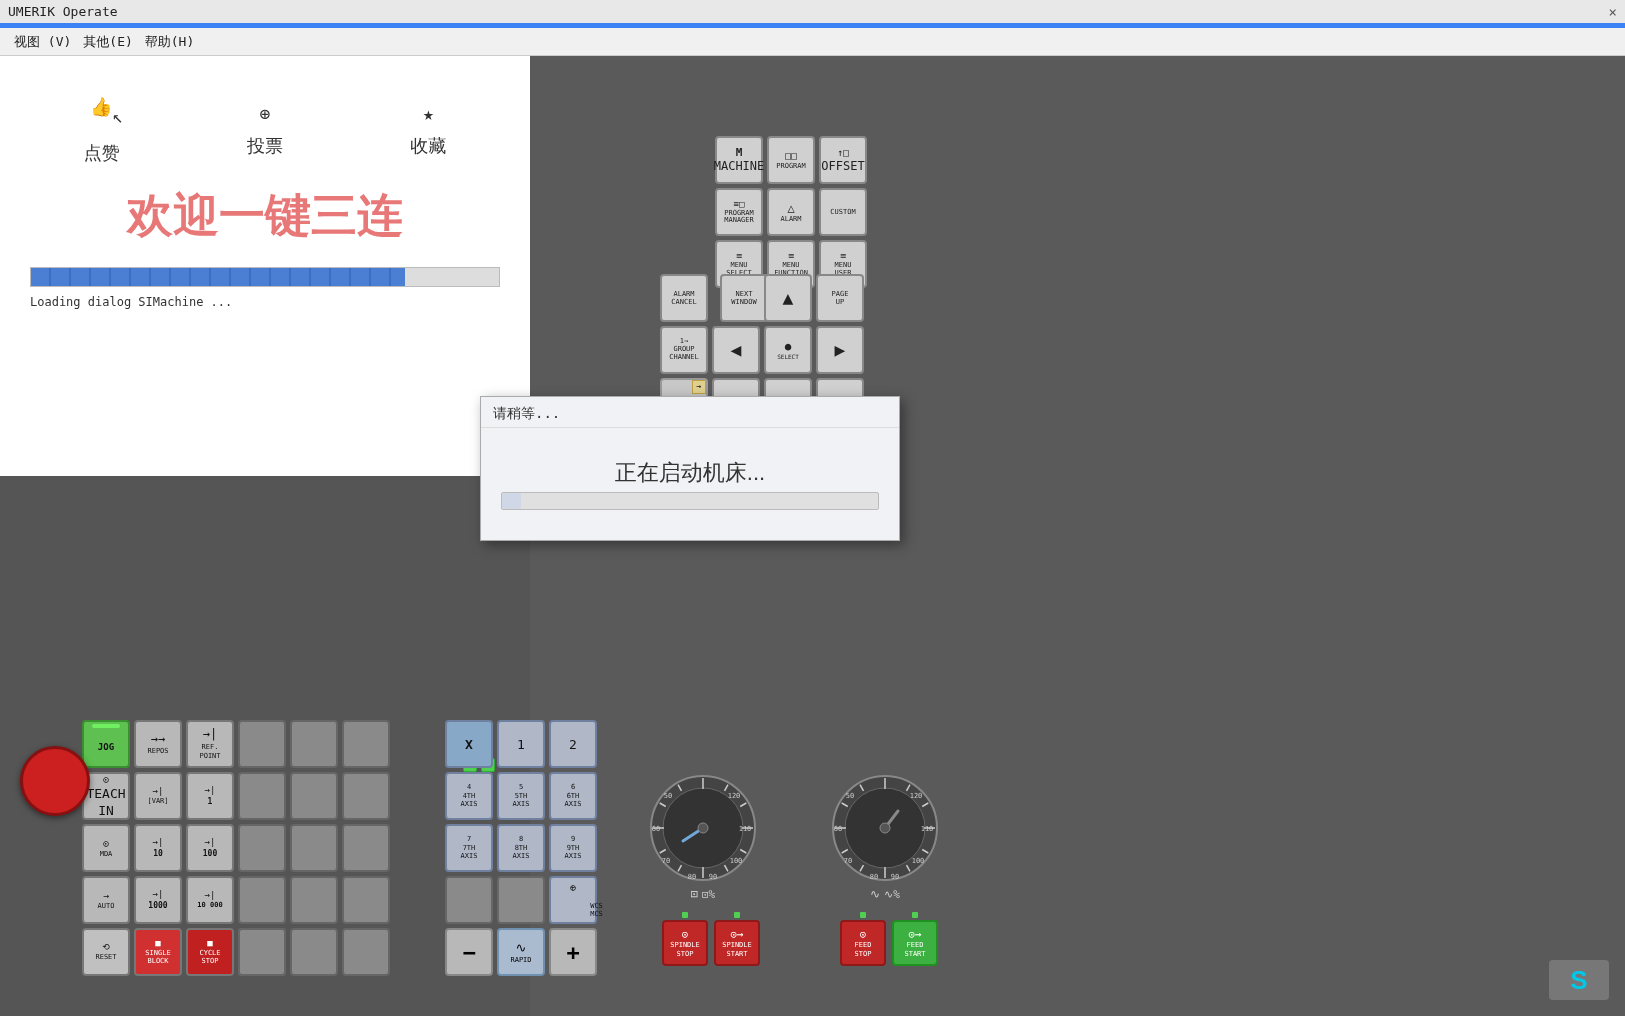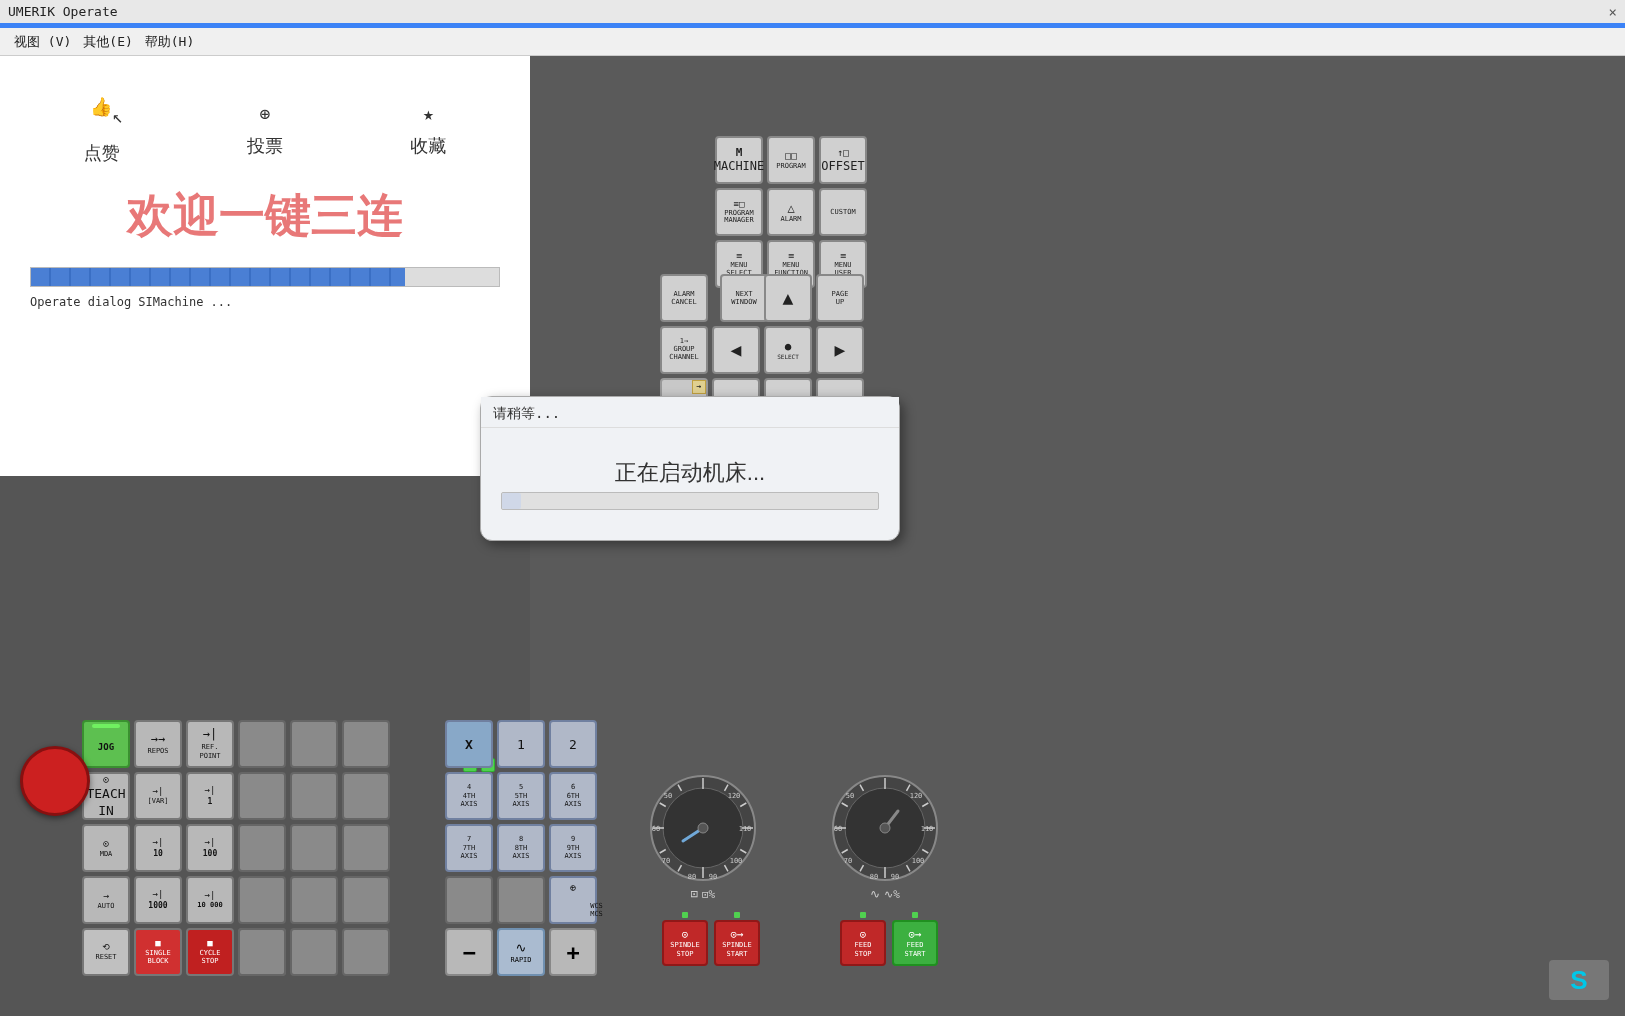--- a/index.html
+++ b/index.html
@@ -250,21 +250,21 @@
       z-index: 100;
       pointer-events: none;
     }
     .modal-dialog {
       position: absolute;
       top: 340px;
       left: 480px;
       width: 420px;
       background: #f0f2f5;
       border: 1px solid #aaa;
-      border-radius: 12px;
+      border-radius: 0;
       box-shadow: 4px 4px 12px rgba(0,0,0,0.4);
       pointer-events: all;
       z-index: 200;
     }
     .modal-title-bar {
       background: #f0f2f5;
       padding: 8px 12px 4px 12px;
       font-size: 14px;
       color: #333;
       border-bottom: 1px solid #ddd;
@@ -375,21 +375,21 @@
       </div>
       <div class="promo-icon-item">
         <span class="icon-star">★</span>
         <span style="font-size:18px; color:#333;">收藏</span>
       </div>
     </div>
     <div class="promo-title">欢迎一键三连</div>
     <div class="progress-bar-container">
       <div class="progress-bar-fill" style="width:80%;"></div>
     </div>
-    <div class="loading-text">Operate dialog SIMachine ...</div>
+    <div class="loading-text">Loading dialog SIMachine ...</div>
   </div>
 
   <div style="position:absolute; top:0; left:530px; right:0; bottom:0; background:#5a5a5a;"></div>
 
   <div class="func-btn-grid" style="position:absolute; top:80px; left:715px;">
     <div class="func-btn">
       <span style="font-size:11px; font-weight:bold;">M</span>
       <span style="font-size:12px;">MACHINE</span>
     </div>
     <div class="func-btn">

